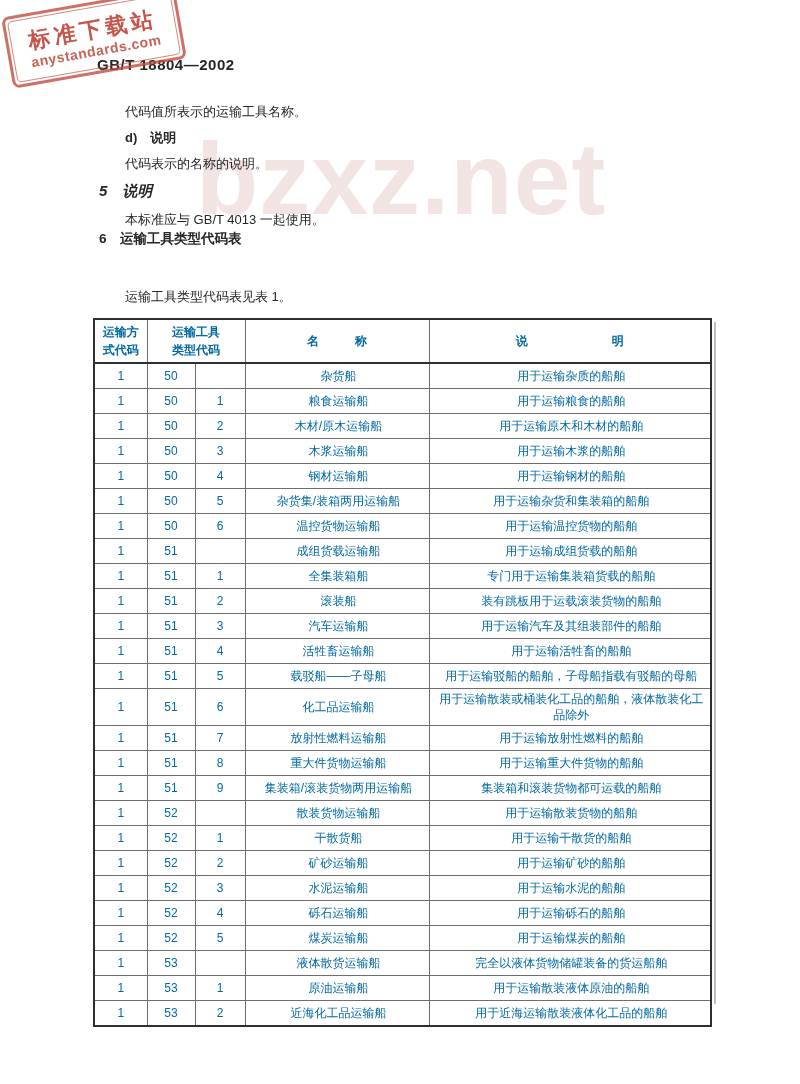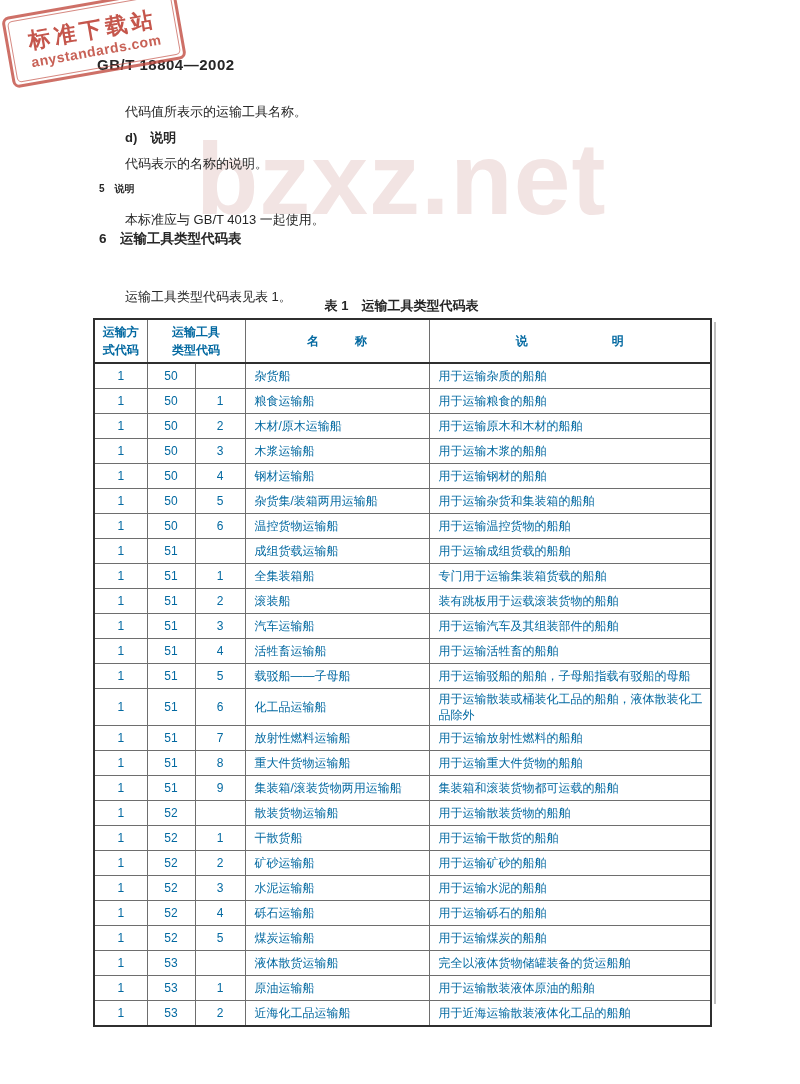--- a/index.html
+++ b/index.html
@@ -28,21 +28,21 @@
     position:absolute;left:196px;top:128px;z-index:0;
     font-size:102px;font-weight:bold;letter-spacing:1px;
     color:#f2e4e3;user-select:none;line-height:1;
   }
   
   .txt{position:absolute;z-index:2;font-size:13px;white-space:nowrap;}
   .doc-number{left:97px;top:56px;font-size:15px;font-weight:bold;letter-spacing:.5px;}
   .para1{left:125px;top:103px;}
   .item-d{left:125px;top:129px;font-weight:600;}
   .para2{left:125px;top:155px;}
-  .sec5{left:99px;top:182px;font-weight:bold;font-size:10px;}
+  .sec5{left:99px;top:182px;font-weight:bold;font-size:15px;font-style:italic;}
   .para3{left:125px;top:211px;}
   .sec6{left:99px;top:230px;font-weight:bold;font-size:13.5px;}
   .para4{left:125px;top:274px;margin-top:14px;}
   .tbl-caption{
     position:absolute;left:93px;top:297px;width:617px;text-align:center;
     font-weight:bold;font-size:13px;z-index:2;
   }
   
   .tbl-wrap{position:absolute;left:93px;top:318px;z-index:2;}
   table.code-table{
@@ -57,21 +57,21 @@
     height:38px;font-weight:600;text-align:center;vertical-align:middle;
     white-space:pre-line;line-height:1.5;border-bottom:2px solid #2f2f2f;
   }
   .code-table td{vertical-align:middle;line-height:1.35;}
   .col-mode{width:53px;}
   .col-code{width:48px;}
   .col-sub{width:50px;}
   .col-name{width:184px;}
   .col-desc{width:282px;}
   .code-table td.c{text-align:center;}
-  .code-table td.l{text-align:left;padding-left:9px;}
+  .code-table td.l{text-align:center;padding-left:9px;}
   .code-table tbody tr{height:24px;}
   .code-table tbody tr:nth-child(odd) td{border-bottom-style:dashed;border-bottom-color:#8c8c8c;}
   
   .artifact-line{
     position:absolute;left:714px;top:322px;width:2px;height:682px;
     background:#8a8a8a;opacity:.55;z-index:1;
   }
 </style>
 </head>
 <body>
@@ -92,21 +92,20 @@
   <div class="txt para1">代码值所表示的运输工具名称。</div>
   <div class="txt item-d">d)　说明</div>
   <div class="txt para2">代码表示的名称的说明。</div>
 
   <div class="txt sec5">5　说明</div>
   <div class="txt para3">本标准应与 GB/T 4013 一起使用。</div>
 
   <div class="txt sec6">6　运输工具类型代码表</div>
   <div class="txt para4">运输工具类型代码表见表 1。</div>
 
-  <div class="tbl-caption">表 1　运输工具类型代码表</div>
 
   <div class="tbl-wrap">
     <table class="code-table">
       <colgroup>
         <col class="col-mode">
           <col class="col-code">
           <col class="col-sub">
         <col class="col-name">
           <col class="col-desc">
       </colgroup>

